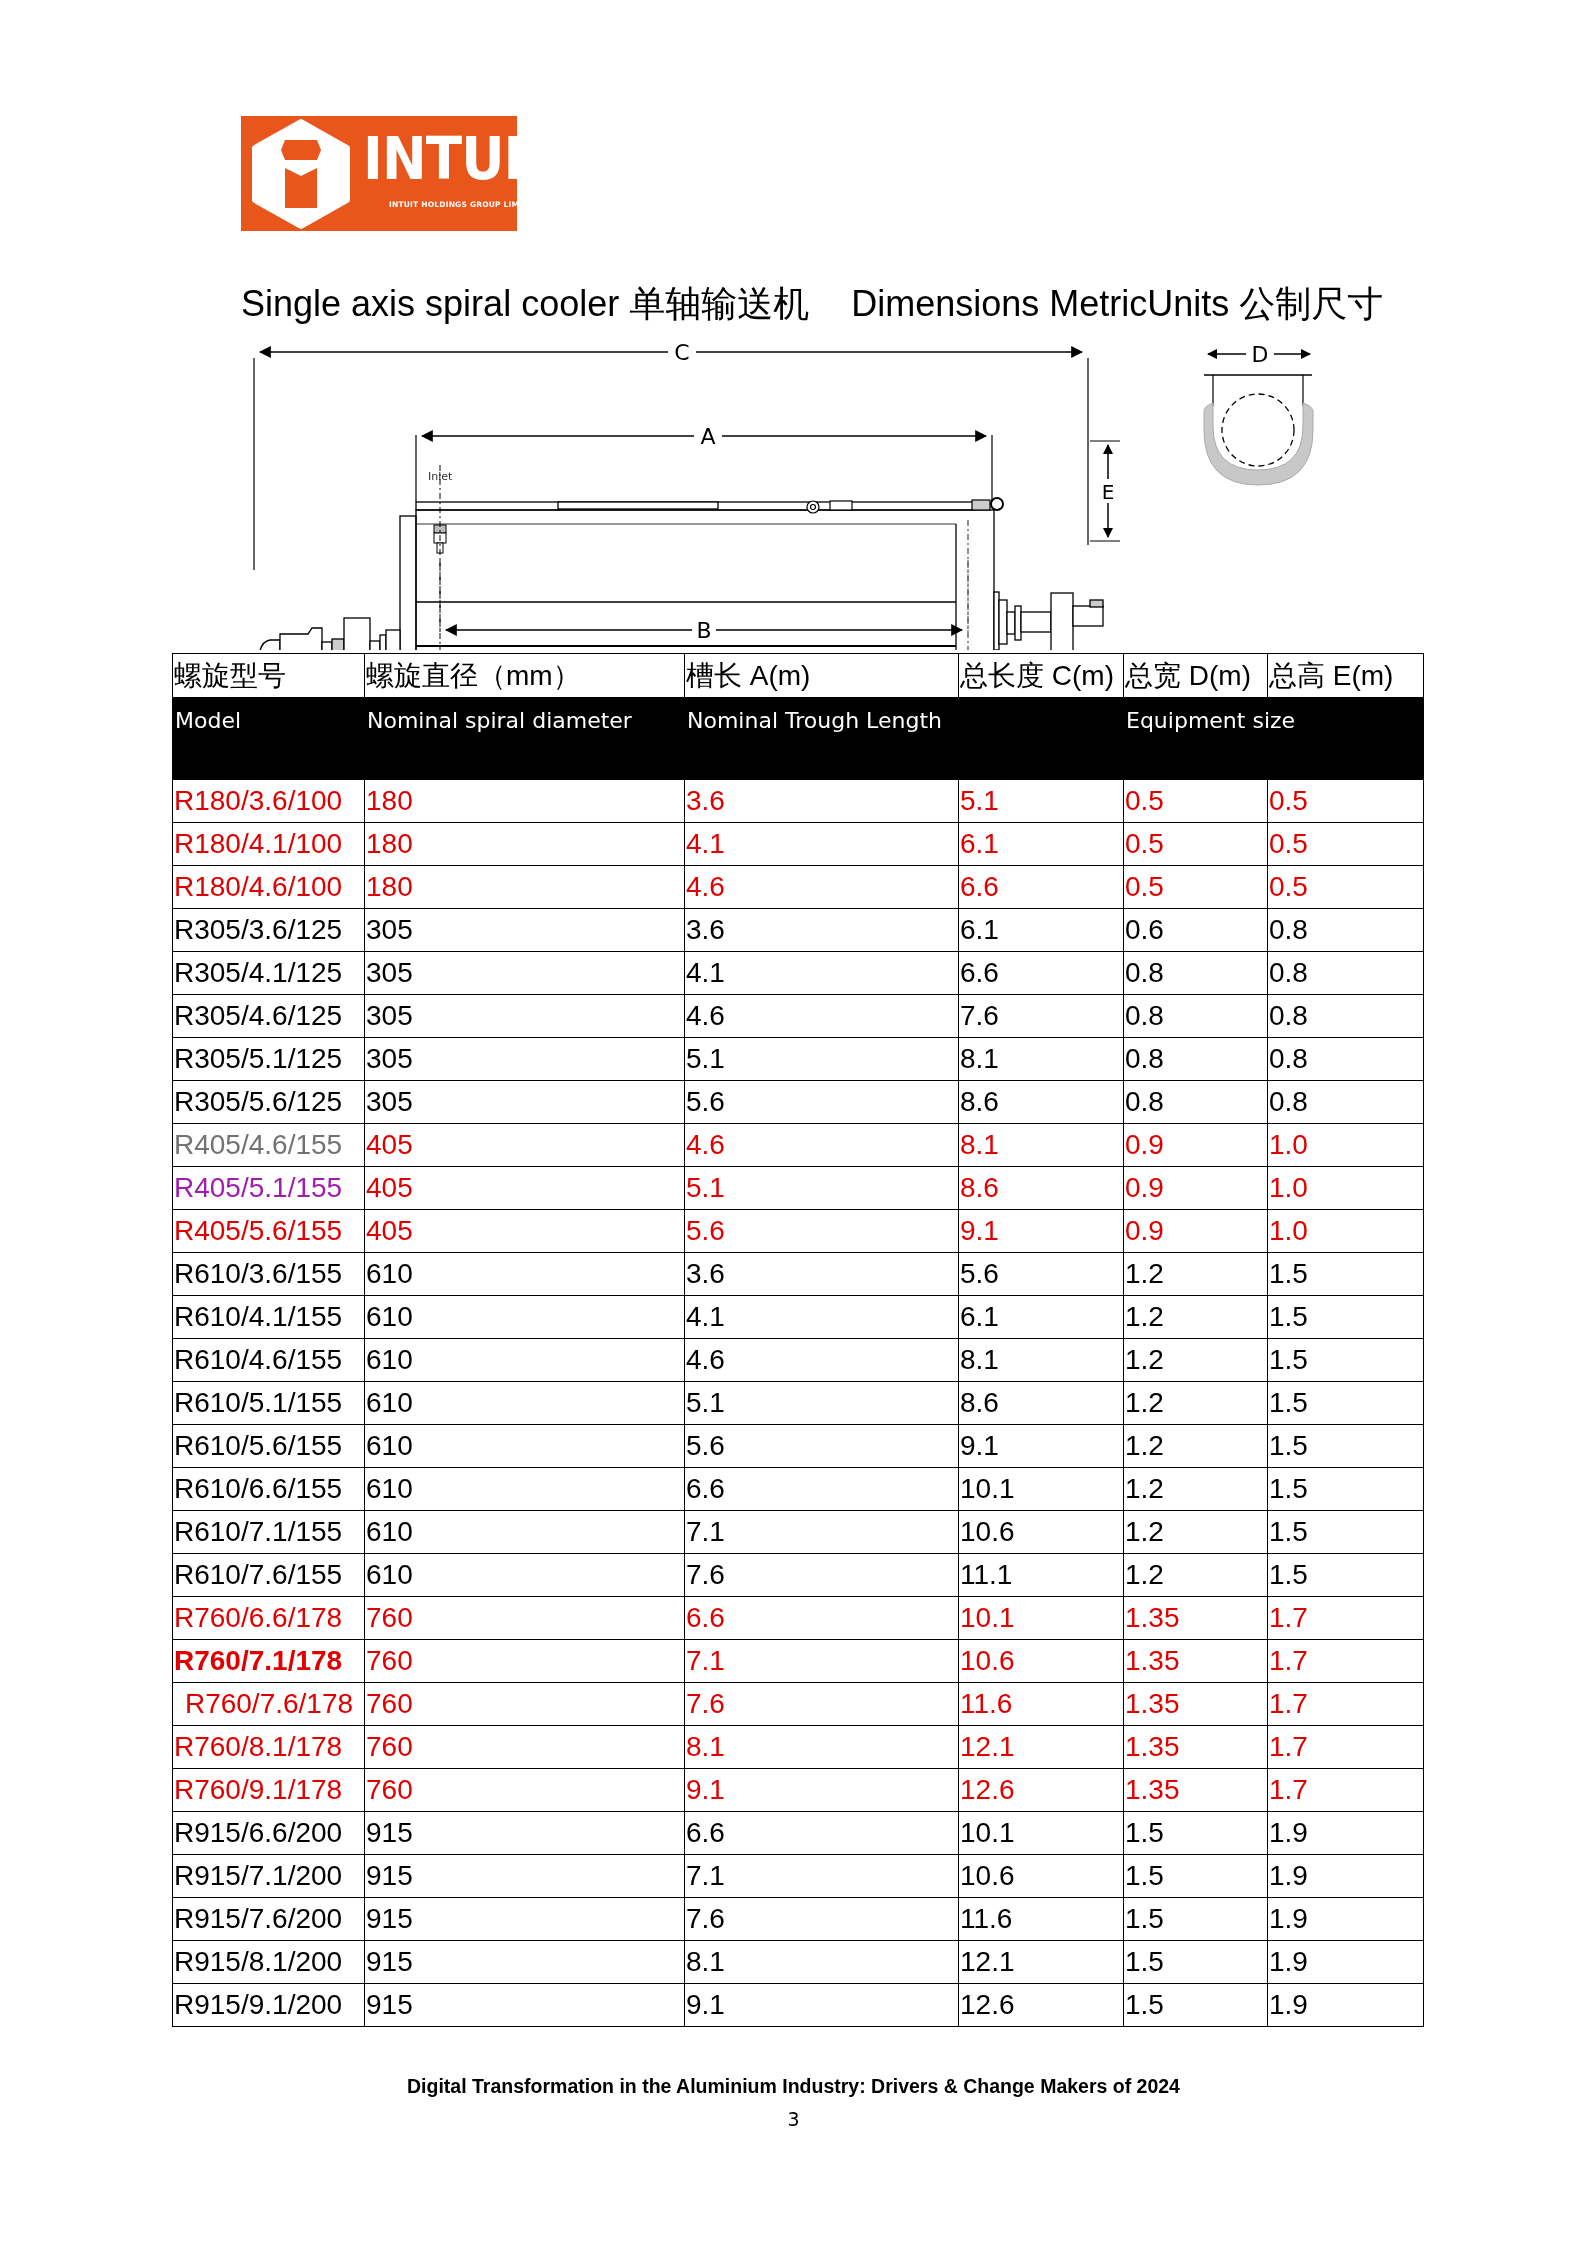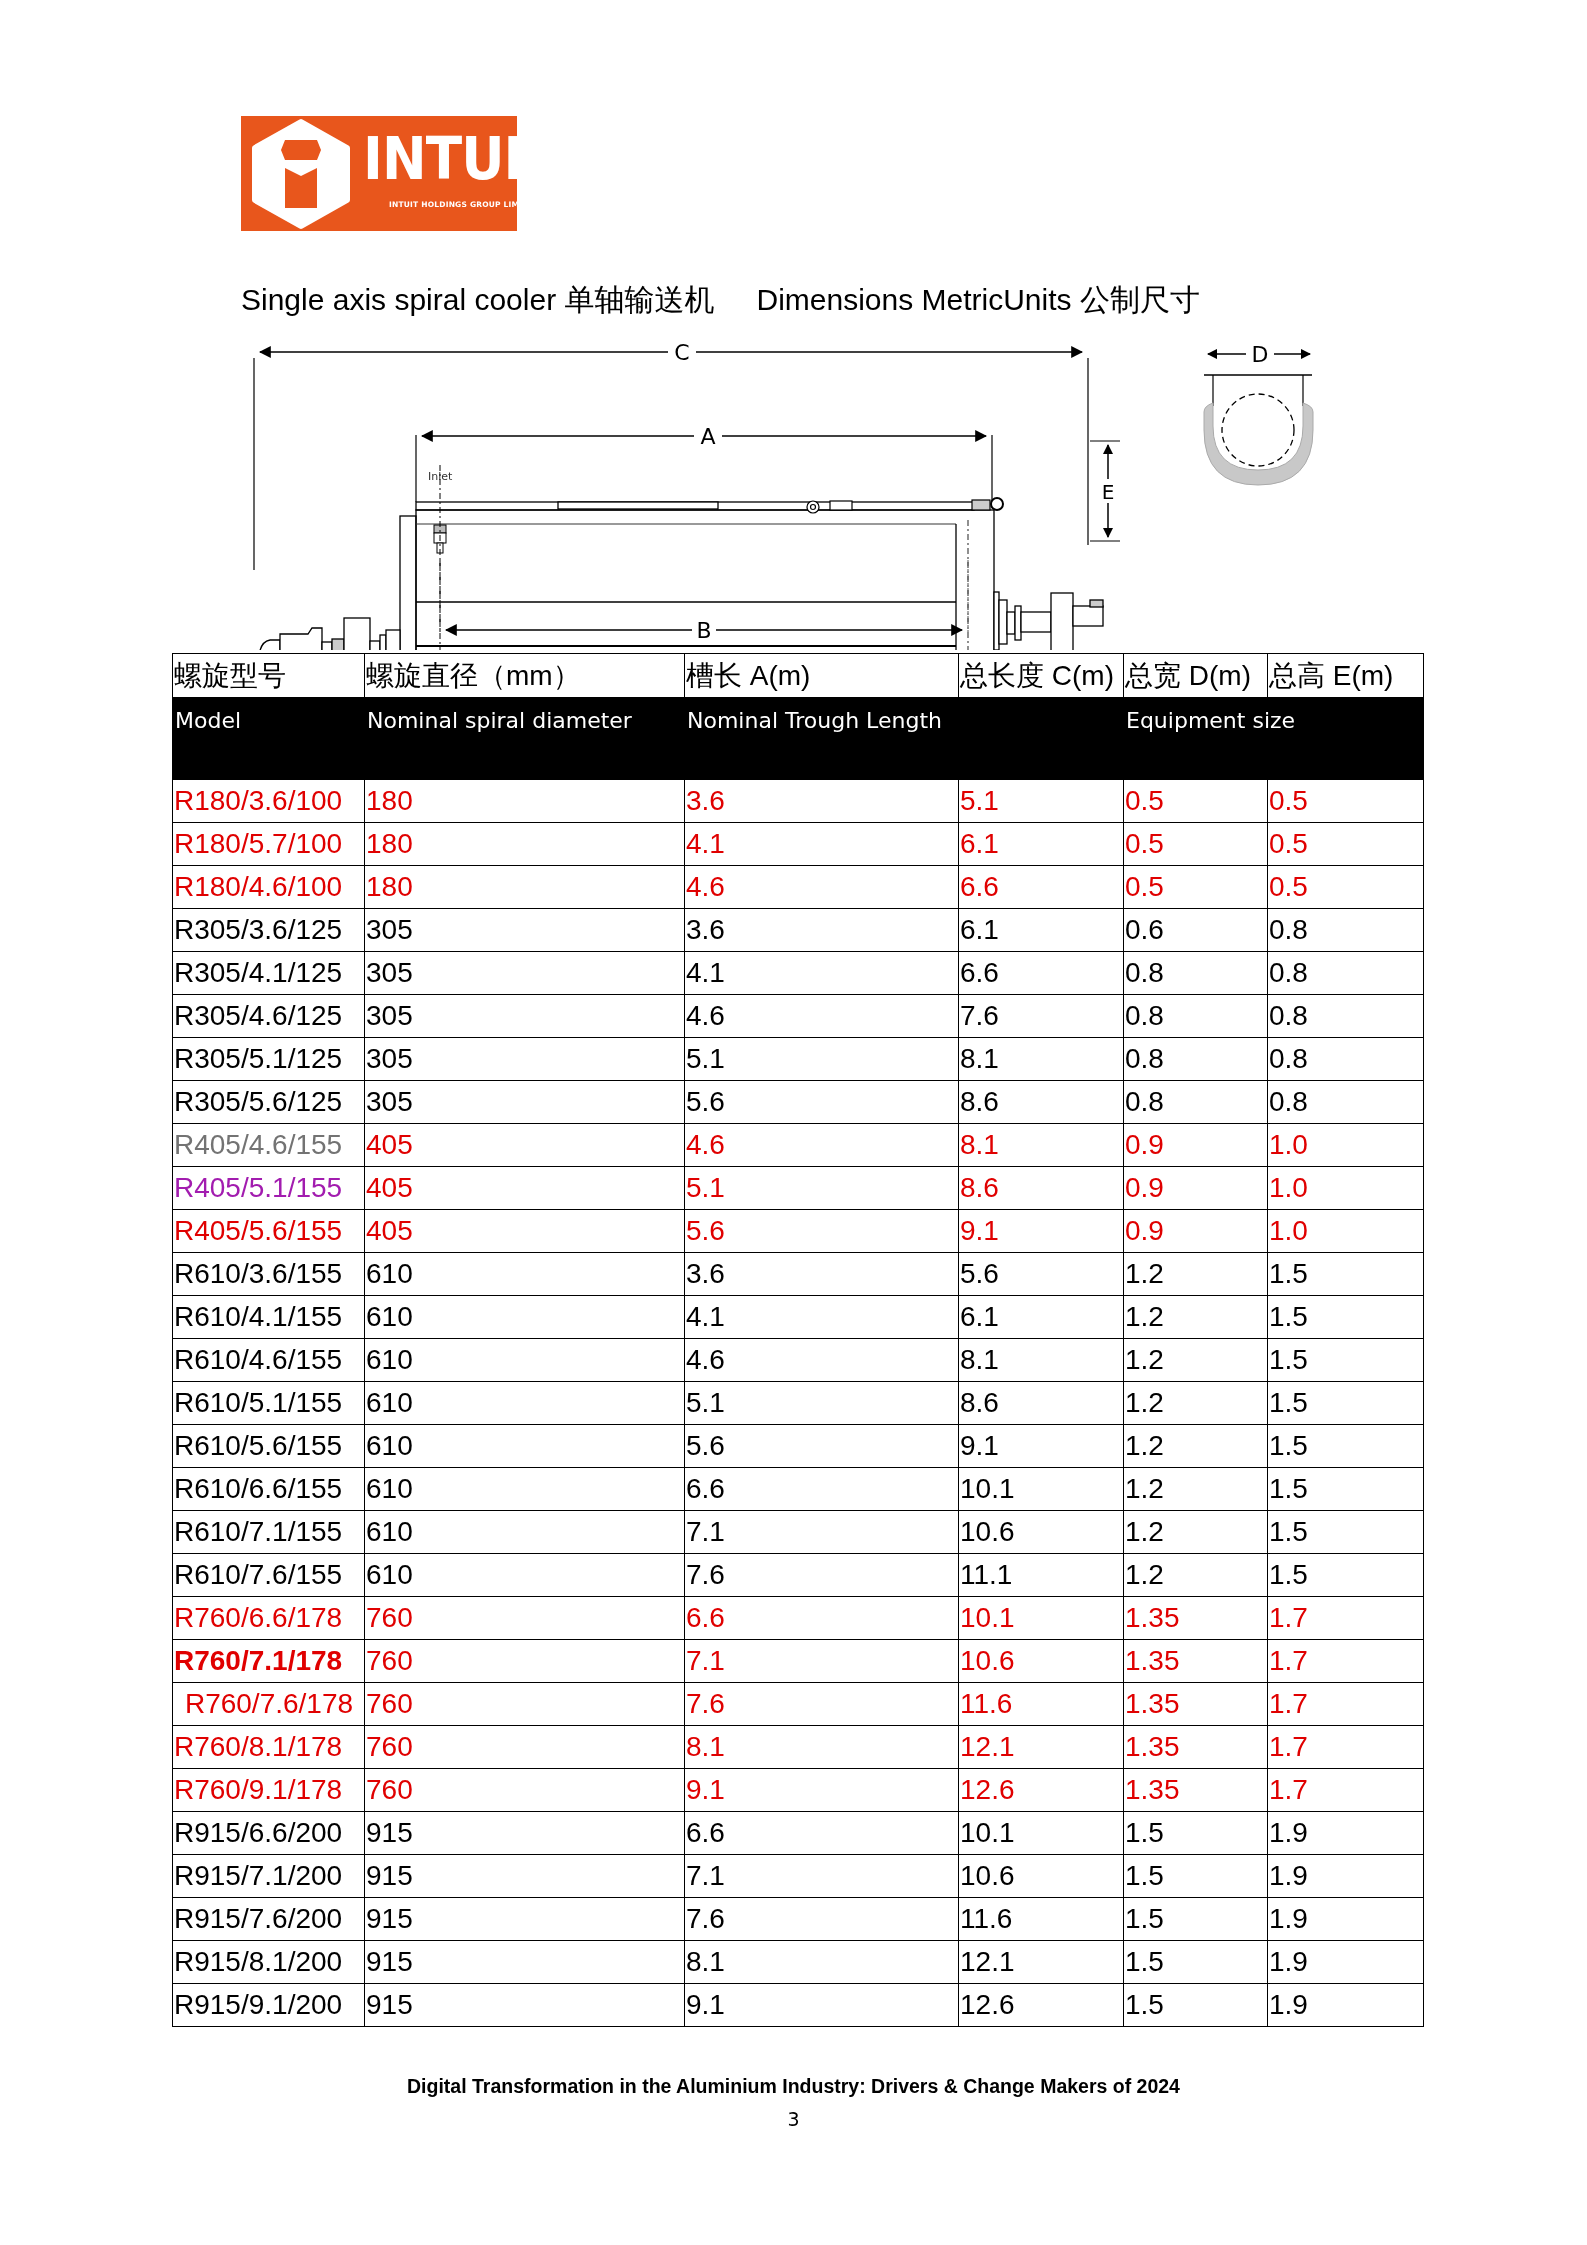--- a/index.html
+++ b/index.html
@@ -3,21 +3,21 @@
 <meta charset="utf-8">
 <style>
   html, body { margin: 0; padding: 0; background: #ffffff; }
   body { width: 1587px; height: 2245px; position: relative; overflow: hidden; font-family: "Liberation Sans", "DejaVu Sans", sans-serif; color: #000; }
 
   .logo { position: absolute; left: 241px; top: 116px; width: 276px; height: 115px; background: #e8561c; }
   .logo svg { position: absolute; left: 0; top: 0; }
   .logo .wordmark { position: absolute; left: 122px; top: 14px; font-family: "DejaVu Sans", sans-serif; font-weight: bold; font-size: 58px; letter-spacing: -1px; color: #fff; line-height: 1; transform: scaleX(0.92); transform-origin: left top; }
   .logo .tagline { position: absolute; left: 124px; top: 84px; font-family: "DejaVu Sans", sans-serif; font-weight: bold; font-size: 7.5px; color: #fff; letter-spacing: 0.2px; white-space: nowrap; margin-left: 24px; }
 
-  .doc-title { position: absolute; top: 280px; left: 241px; font-size: 30px; white-space: nowrap; font-family: "Liberation Sans", sans-serif; }
+  .doc-title { position: absolute; top: 280px; left: 241px; font-size: 36px; white-space: nowrap; font-family: "Liberation Sans", sans-serif; }
   .doc-title .sub { margin-left: 42px; }
 
   .diagram { position: absolute; left: 240px; top: 330px; }
   .section-diagram { position: absolute; left: 1100px; top: 330px; }
 
   table.spec { position: absolute; left: 172px; top: 653px; border-collapse: collapse; table-layout: fixed; width: 1251px; }
   table.spec col.c1 { width: 192px; }
   table.spec col.c2 { width: 320px; }
   table.spec col.c3 { width: 274px; }
   table.spec col.c4 { width: 165px; }
@@ -211,21 +211,21 @@
   <tbody id="spec-body">
       <tr class="hl">
         <td style="color: rgb(224, 0, 0);">R180/3.6/100</td>
         <td style="color: rgb(224, 0, 0);">180</td>
         <td style="color: rgb(224, 0, 0);">3.6</td>
         <td style="color: rgb(224, 0, 0);">5.1</td>
         <td style="color: rgb(224, 0, 0);">0.5</td>
         <td style="color: rgb(224, 0, 0);">0.5</td>
       </tr>
       <tr class="hl">
-        <td style="color: rgb(224, 0, 0);">R180/5.7/100</td>
+        <td style="color: rgb(224, 0, 0);">R180/4.1/100</td>
         <td style="color: rgb(224, 0, 0);">180</td>
         <td style="color: rgb(224, 0, 0);">4.1</td>
         <td style="color: rgb(224, 0, 0);">6.1</td>
         <td style="color: rgb(224, 0, 0);">0.5</td>
         <td style="color: rgb(224, 0, 0);">0.5</td>
       </tr>
       <tr class="hl">
         <td style="color: rgb(224, 0, 0);">R180/4.6/100</td>
         <td style="color: rgb(224, 0, 0);">180</td>
         <td style="color: rgb(224, 0, 0);">4.6</td>

